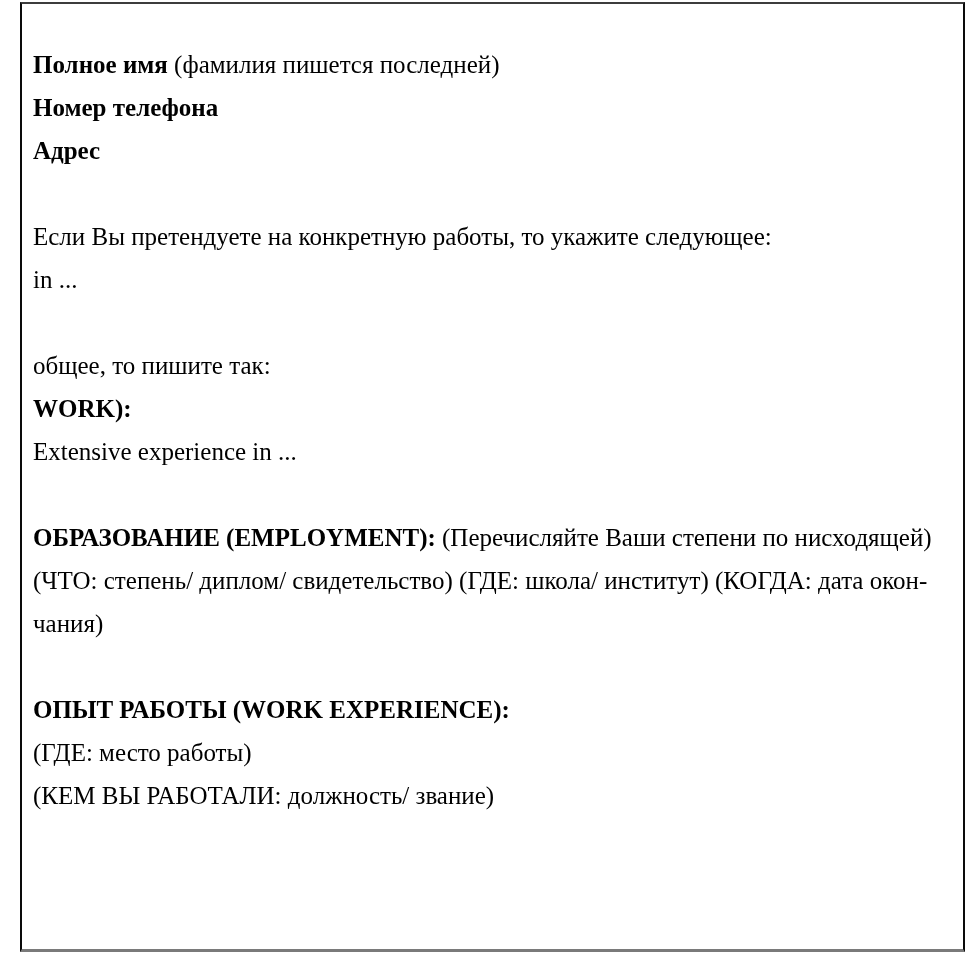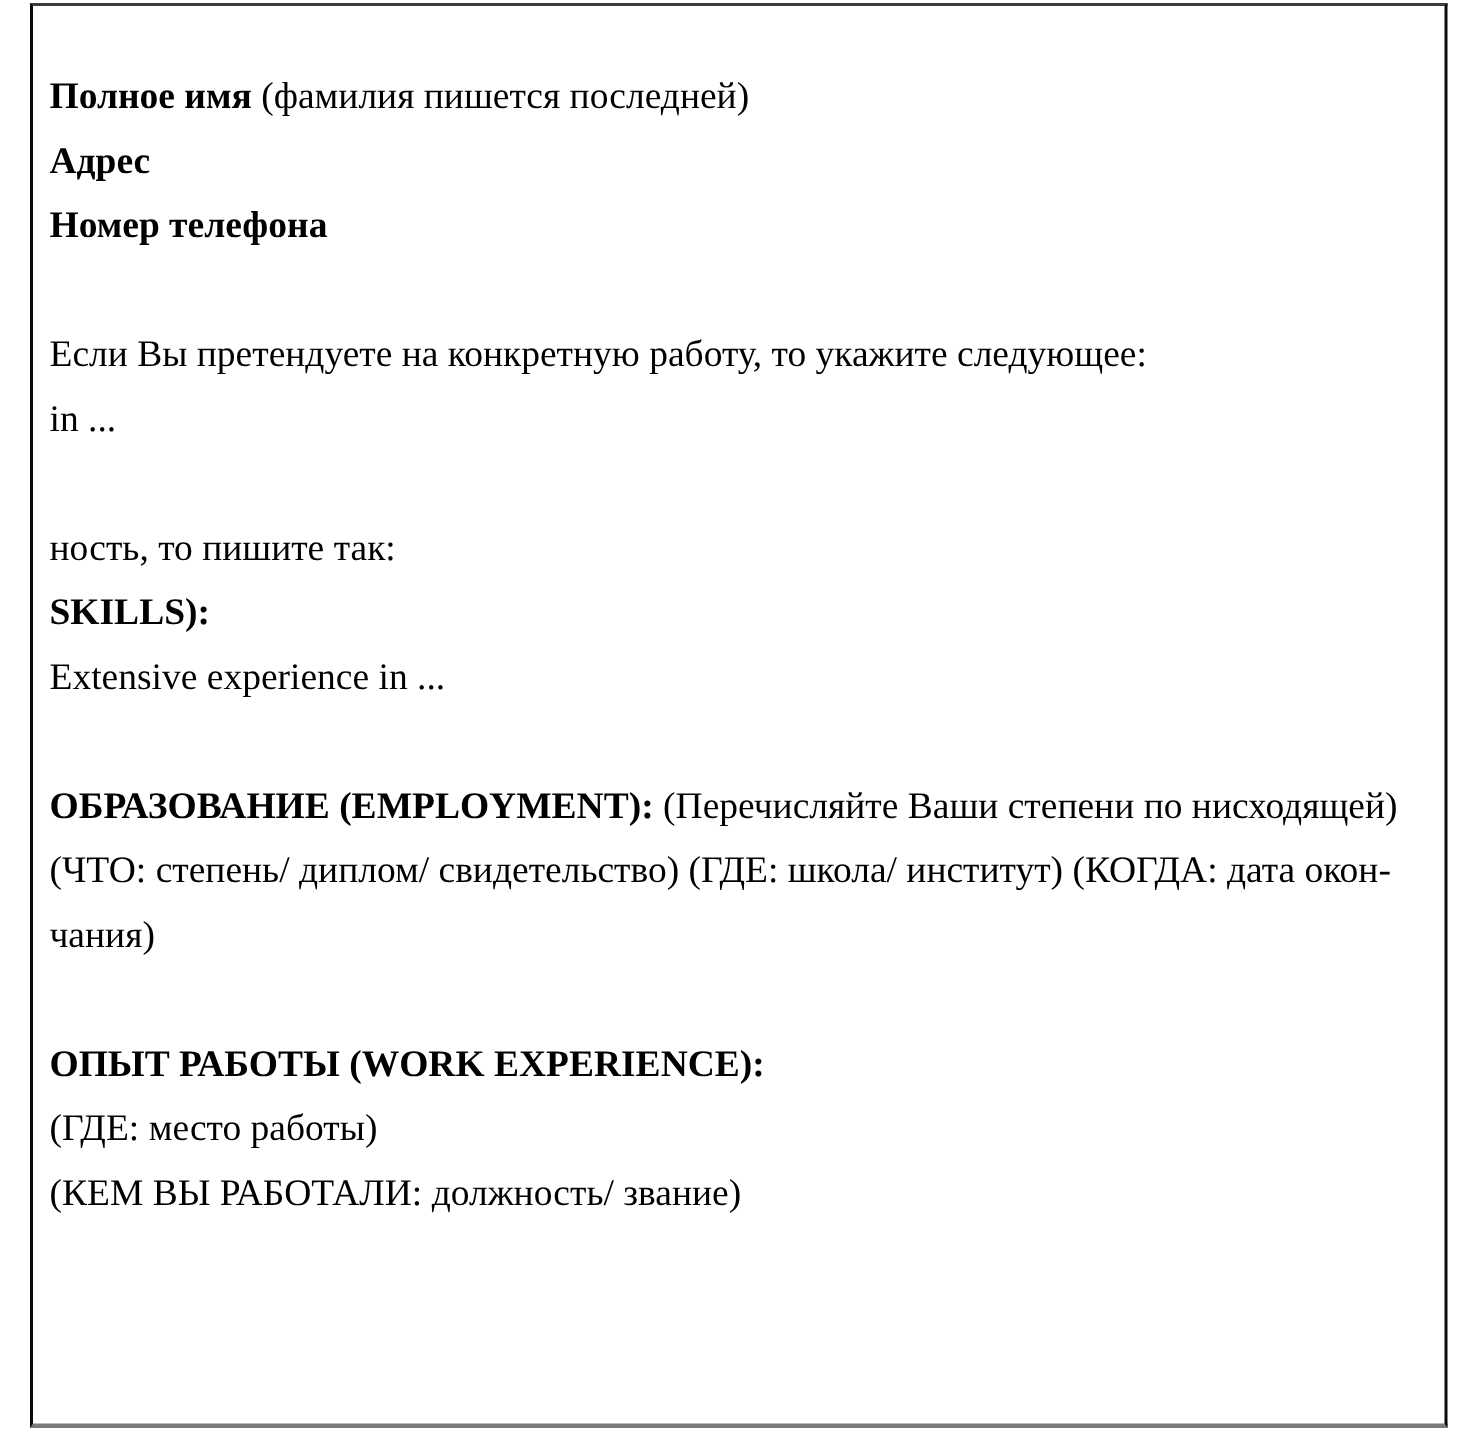--- a/index.html
+++ b/index.html
@@ -39,28 +39,28 @@
   }
   .doc-line .run { font-weight: normal; }
   .doc-line .run.bold { font-weight: bold; }
 </style>
 </head>
 <body>
 
 <div class="page" style="background: rgb(255, 255, 255); color: rgb(0, 0, 0);">
   <div id="doc-lines">
       <div class="doc-line"><span class="run bold">Полное имя</span><span class="run"> (фамилия пишется последней)</span></div>
+      <div class="doc-line"><span class="run bold">Номер телефона</span></div>
       <div class="doc-line"><span class="run bold">Адрес</span></div>
-      <div class="doc-line"><span class="run bold">Номер телефона</span></div>
       <div class="doc-line">&nbsp;</div>
-      <div class="doc-line"><span class="run">Если Вы претендуете на конкретную работу, то укажите следующее:</span></div>
+      <div class="doc-line"><span class="run">Если Вы претендуете на конкретную работы, то укажите следующее:</span></div>
       <div class="doc-line"><span class="run">in ...</span></div>
       <div class="doc-line">&nbsp;</div>
-      <div class="doc-line"><span class="run">ность, то пишите так:</span></div>
-      <div class="doc-line"><span class="run bold">SKILLS):</span></div>
+      <div class="doc-line"><span class="run">общее, то пишите так:</span></div>
+      <div class="doc-line"><span class="run bold">WORK):</span></div>
       <div class="doc-line"><span class="run">Extensive experience in ...</span></div>
       <div class="doc-line">&nbsp;</div>
       <div class="doc-line"><span class="run bold">ОБРАЗОВАНИЕ (EMPLOYMENT):</span><span class="run"> (Перечисляйте Ваши степени по нисходящей)</span></div>
       <div class="doc-line"><span class="run">(ЧТО: степень/ диплом/ свидетельство) (ГДЕ: школа/ институт) (КОГДА: дата окон-</span></div>
       <div class="doc-line"><span class="run">чания)</span></div>
       <div class="doc-line">&nbsp;</div>
       <div class="doc-line"><span class="run bold">ОПЫТ РАБОТЫ (WORK EXPERIENCE):</span></div>
       <div class="doc-line"><span class="run">(ГДЕ: место работы)</span></div>
       <div class="doc-line"><span class="run">(КЕМ ВЫ РАБОТАЛИ: должность/ звание)</span></div>
     </div>

